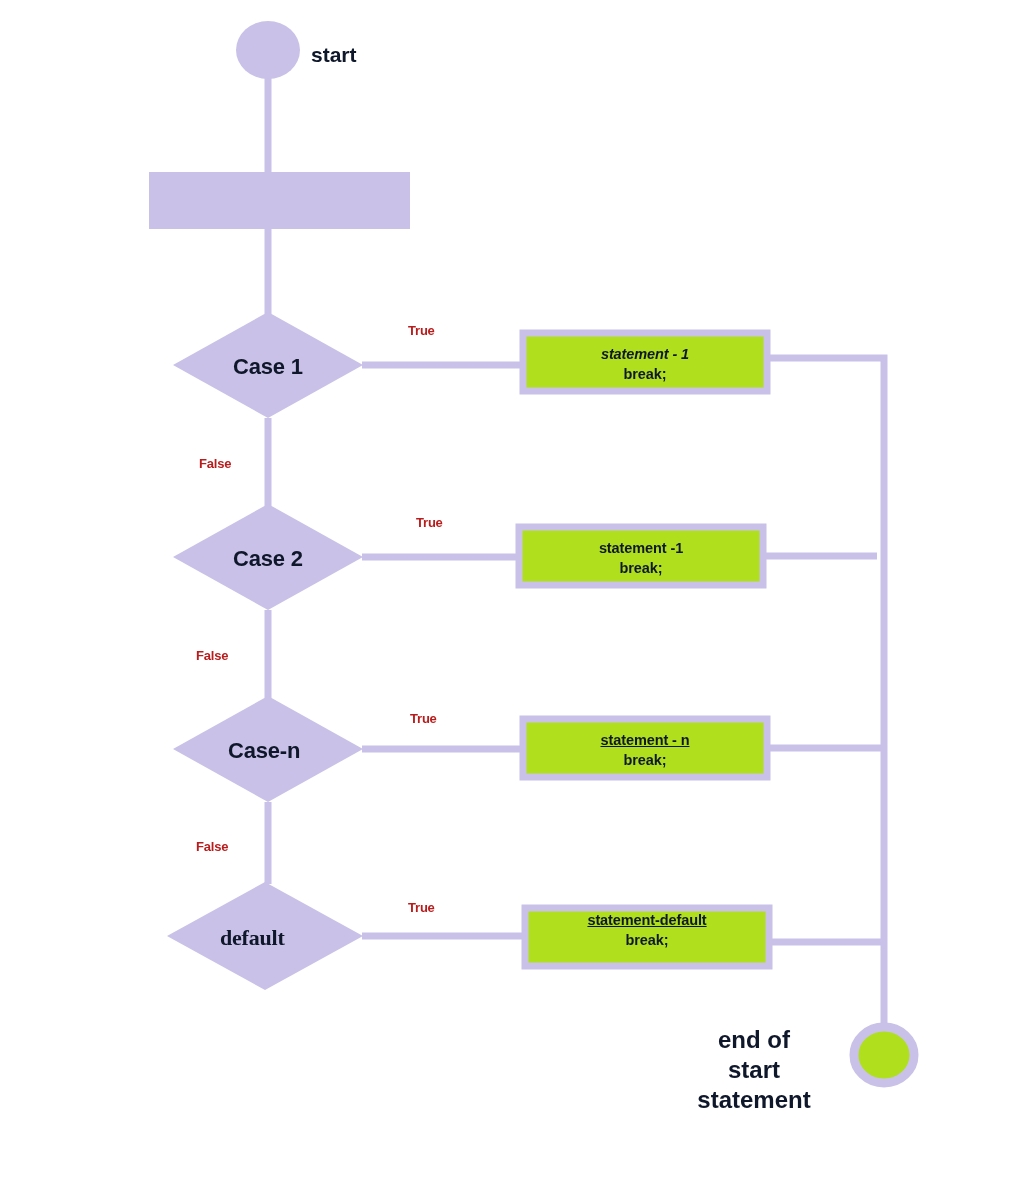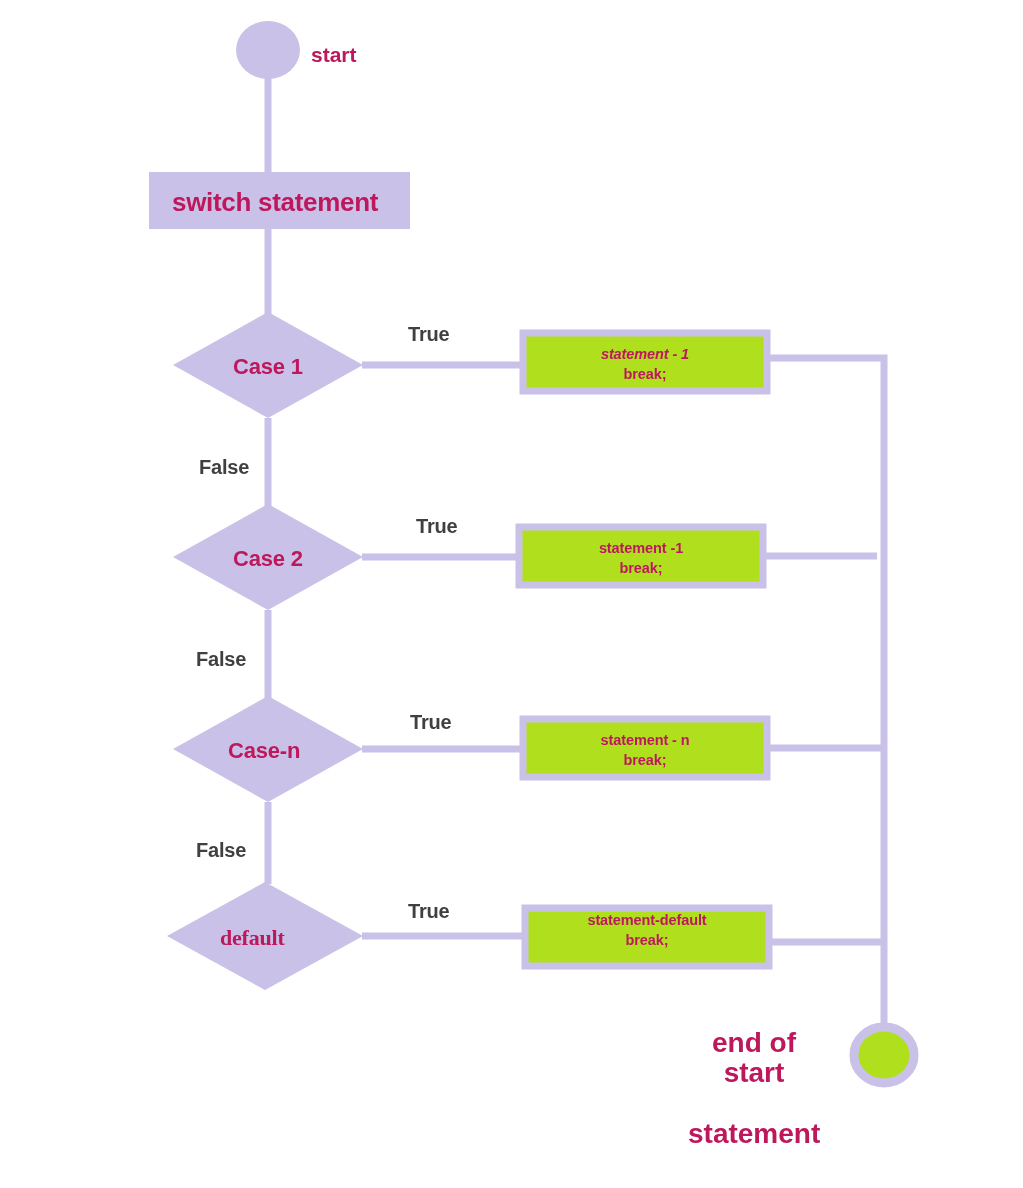--- a/index.html
+++ b/index.html
@@ -42,45 +42,45 @@
   }
   .end-node-ring {
     fill: #b0e01d;
     stroke: #c9c1e7;
     stroke-width: 9;
   }
   .lbl {
     position: absolute;
     font-family: "Liberation Sans", sans-serif;
     font-weight: bold;
-    color: #be185d;
+    color: #0f172a;
     white-space: pre;
     line-height: 1.18;
     pointer-events: none;
   }
   .lbl-node {
     font-size: 22px;
     letter-spacing: -0.2px;
   }
   .lbl-process {
     font-size: 26px;
     letter-spacing: -0.3px;
   }
   .lbl-stmt {
     font-size: 14.5px;
     text-align: center;
     letter-spacing: -0.1px;
   }
   .lbl-cond {
-    font-size: 20px;
-    color: #404040;
+    font-size: 13px;
+    color: #b91c1c;
     letter-spacing: -0.2px;
   }
   .lbl-end {
-    font-size: 28px;
+    font-size: 24px;
     text-align: center;
     line-height: 1.42;
   }
   .lbl-start {
     font-size: 21px;
   }
 </style>
 </head>
 <body>
 
@@ -132,42 +132,41 @@
 
     <rect class="box-border" x="523" y="719" width="244" height="58"></rect>
 
     <rect class="box-border" x="525" y="908" width="244" height="58"></rect>
 
     <ellipse class="end-node-ring" cx="884" cy="1055" rx="30" ry="28"></ellipse>
   </svg>
 
   <div class="lbl lbl-start" style="left:311px; top:43px;">start</div>
 
-  <div class="lbl lbl-process" style="left:172px; top:187px;">switch statement</div>
 
   <div class="lbl lbl-node" style="left:233px; top:354px;">Case 1</div>
   <div class="lbl lbl-cond" style="left:408px; top:323px;">True</div>
   <div class="lbl lbl-cond" style="left:199px; top:456px;">False</div>
   <div class="lbl lbl-stmt" style="left:523px; top:346px; width:244px;font-style:italic;">statement - 1</div>
   <div class="lbl lbl-stmt" style="left:523px; top:366px; width:244px;">break;</div>
 
   <div class="lbl lbl-node" style="left:233px; top:546px;">Case 2</div>
   <div class="lbl lbl-cond" style="left:416px; top:515px;">True</div>
   <div class="lbl lbl-cond" style="left:196px; top:648px;">False</div>
   <div class="lbl lbl-stmt" style="left:519px; top:540px; width:244px;">statement -1</div>
   <div class="lbl lbl-stmt" style="left:519px; top:560px; width:244px;">break;</div>
 
   <div class="lbl lbl-node" style="left:228px; top:738px;">Case-n</div>
   <div class="lbl lbl-cond" style="left:410px; top:711px;">True</div>
   <div class="lbl lbl-cond" style="left:196px; top:839px;">False</div>
-  <div class="lbl lbl-stmt" style="left:523px; top:732px; width:244px;">statement - n</div>
+  <div class="lbl lbl-stmt" style="left:523px; top:732px; width:244px;text-decoration:underline;">statement - n</div>
   <div class="lbl lbl-stmt" style="left:523px; top:752px; width:244px;">break;</div>
 
   <div class="lbl lbl-node" style="left:220px; top:925px;font-family:Liberation Serif, serif;">default</div>
   <div class="lbl lbl-cond" style="left:408px; top:900px;">True</div>
-  <div class="lbl lbl-stmt" style="left:525px; top:912px; width:244px;">statement-default</div>
+  <div class="lbl lbl-stmt" style="left:525px; top:912px; width:244px;text-decoration:underline;">statement-default</div>
   <div class="lbl lbl-stmt" style="left:525px; top:932px; width:244px;">break;</div>
 
   <div class="lbl lbl-end" style="left:688px; top:1023px; width:132px;">end of</div>
   <div class="lbl lbl-end" style="left:688px; top:1053px; width:132px;">start</div>
-  <div class="lbl lbl-end" style="left:688px; top:1083px; width:132px;margin-top:31px;">statement</div>
+  <div class="lbl lbl-end" style="left:688px; top:1083px; width:132px;">statement</div>
 
 </div>
 
 </body></html>

